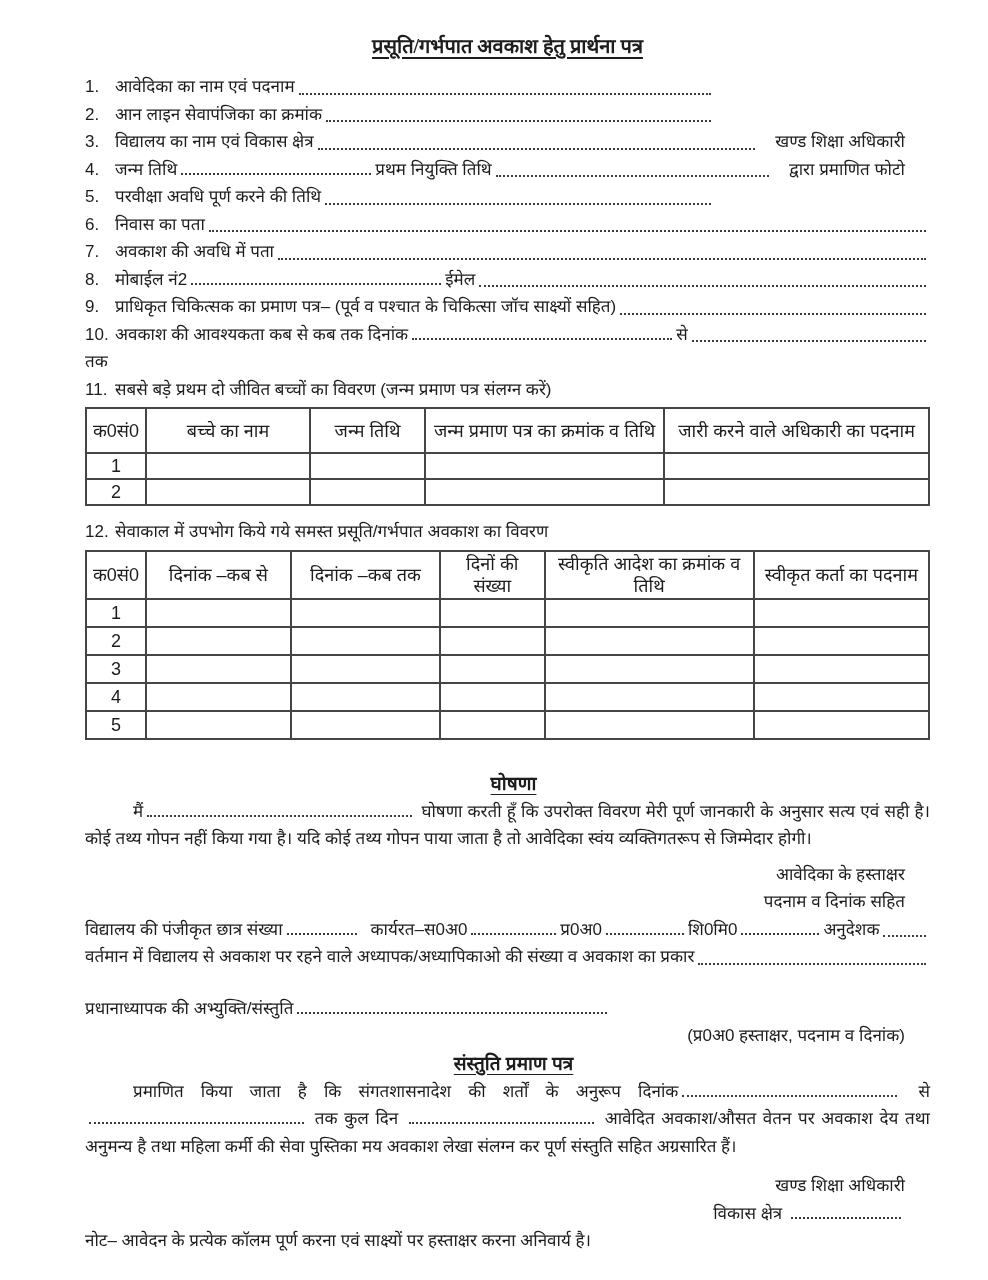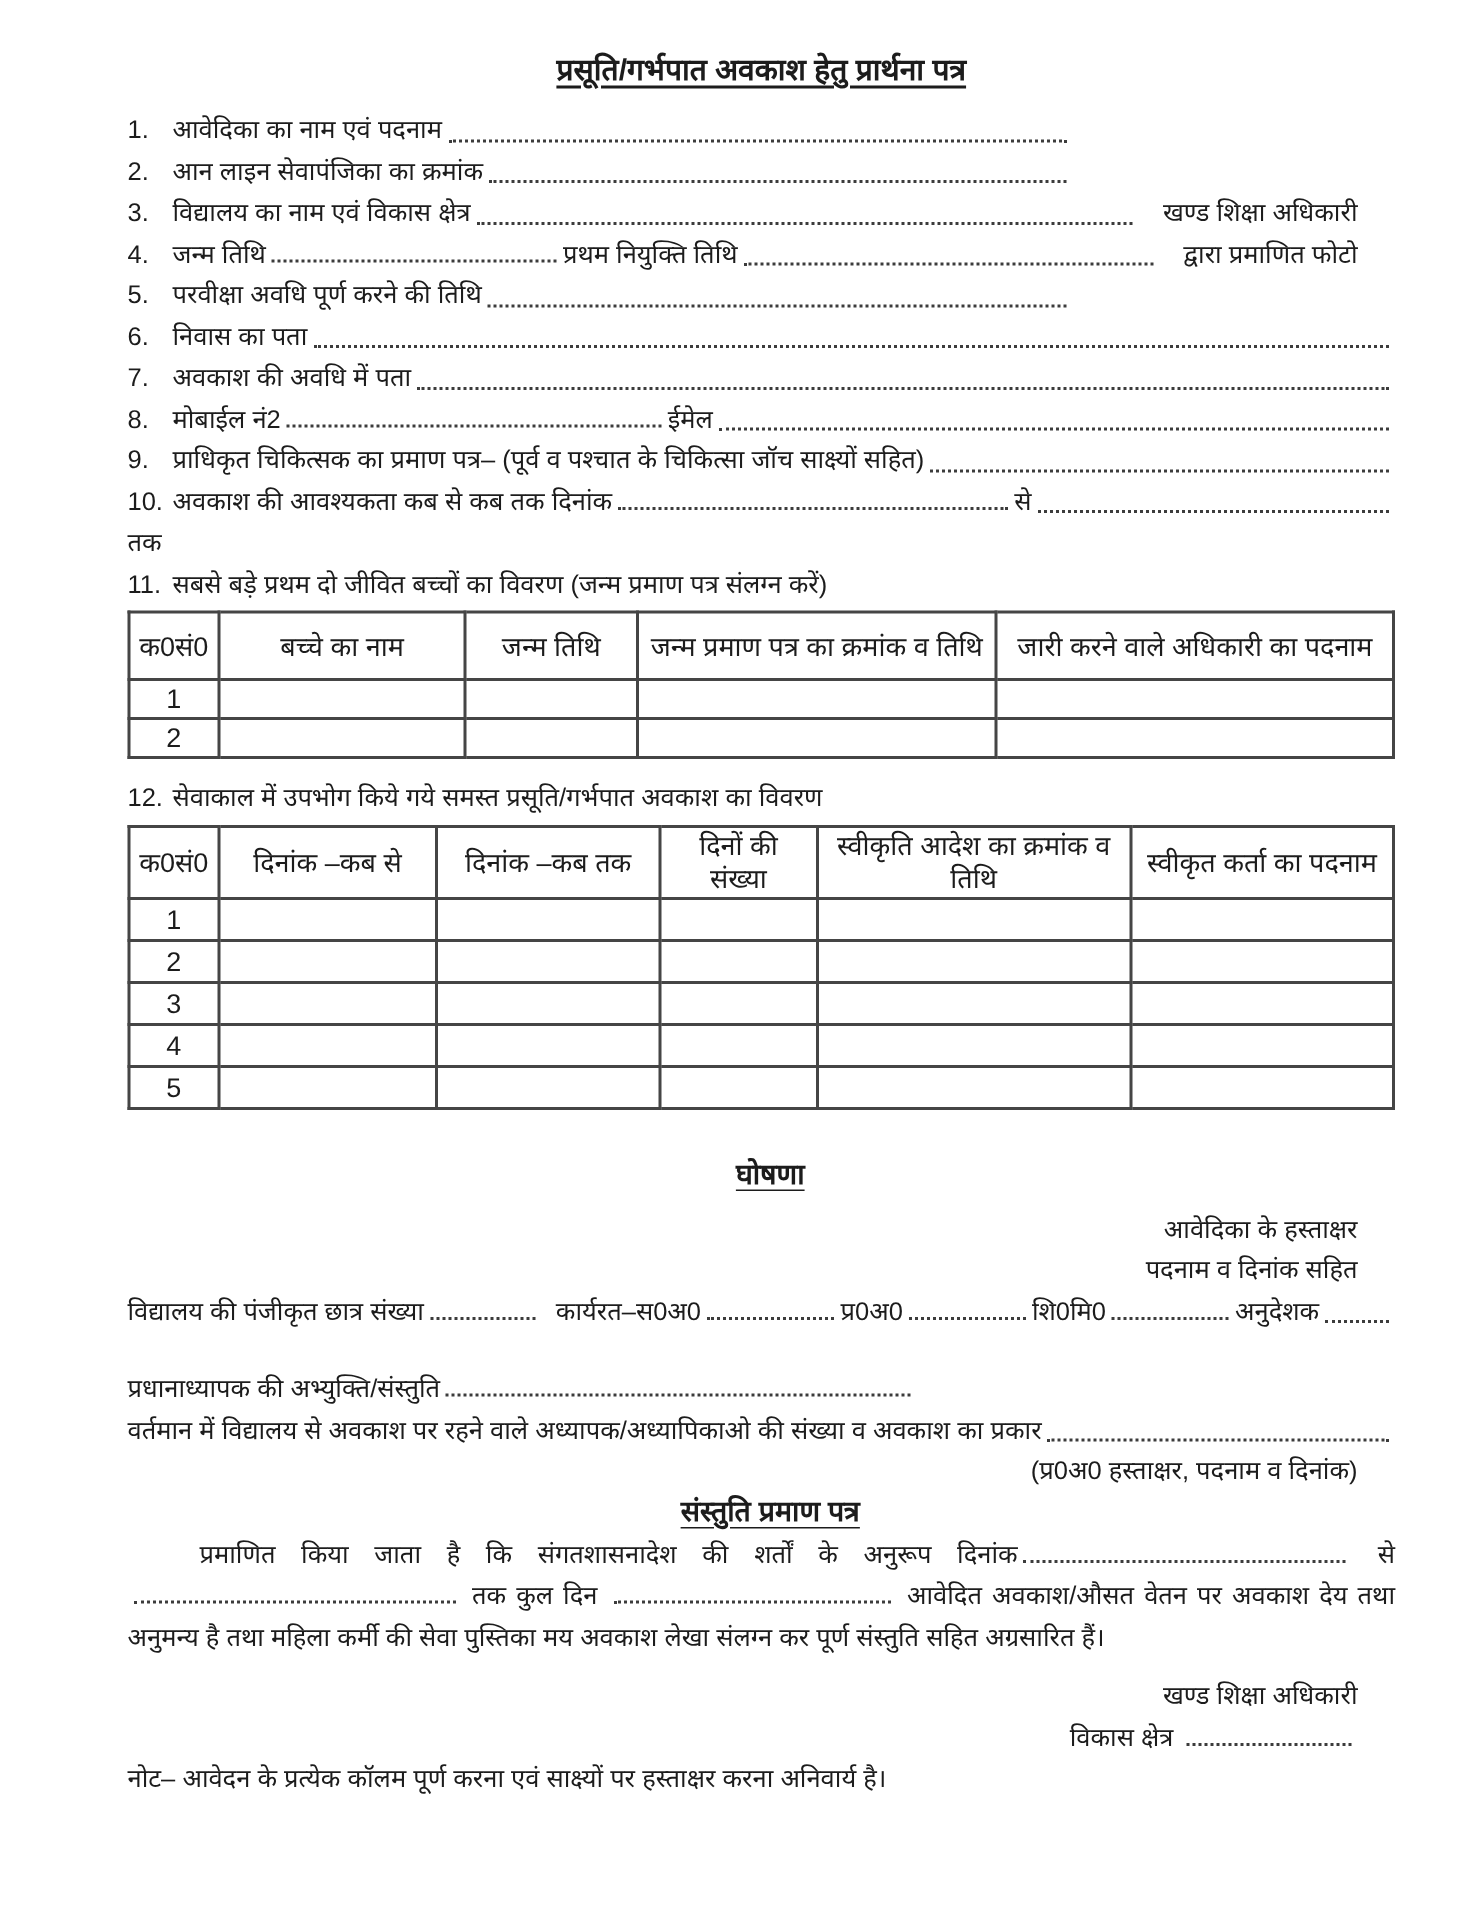--- a/index.html
+++ b/index.html
@@ -5,21 +5,21 @@
   * { margin:0; padding:0; box-sizing:border-box; }
   html,body { background:#ffffff; }
   body {
     width:988px; height:1280px; overflow:hidden;
     color:#1c1c1c;
     font-family:"Liberation Sans","DejaVu Sans",sans-serif;
     font-size:17px;
   }
   .page { padding:32px 58px 0 85px; }
 
-  .title { text-align:center; margin-bottom:14px; font-size:20px; font-weight:bold; }
+  .title { text-align:center; margin-bottom:14px; font-size:20px; font-weight:bold;font-family:Liberation Serif, serif; }
   .title .u { text-decoration:underline; text-underline-offset:4px; }
 
   .row { display:flex; align-items:baseline; line-height:27.5px; white-space:nowrap; }
   .num { flex:none; width:30px; }
   .lbl { flex:none; }
   .dots { flex:1 1 24px; border-bottom:2px dotted #3c3c3c; align-self:flex-end; margin:0 4px 6px 4px; min-width:16px; }
   .d { display:inline-block; flex:none; border-bottom:2px dotted #3c3c3c; height:2px; margin:0 4px; }
   .w70{width:70px} .w78{width:78px} .w85{width:85px} .w110{width:110px}
   .w185{width:185px} .w190{width:190px} .w215{width:215px} .w250{width:250px}
   .w260{width:260px} .w265{width:265px} .w310{width:310px}
@@ -235,44 +235,47 @@
           <td></td>
         <td></td>
       </tr>
     </tbody>
   </table>
 
   <div class="sec-heading mt-sec">
     <span class="u">घोषणा</span>
   </div>
 
+  <p class="para indent">
+    <span>मैं</span><span class="d w265"></span> <span>घोषणा करती हूँ कि उपरोक्त विवरण मेरी पूर्ण जानकारी के अनुसार सत्य एवं सही है। कोई तथ्य गोपन नहीं किया गया है। यदि कोई तथ्य गोपन पाया जाता है तो आवेदिका स्वंय व्यक्तिगतरूप से जिम्मेदार होगी।</span>
+  </p>
 
   <div class="right-align mt-sign">आवेदिका के हस्ताक्षर</div>
   <div class="right-align">पदनाम व दिनांक सहित</div>
 
   <div class="row">
     <span class="lbl">विद्यालय की पंजीकृत छात्र संख्या</span>
     <span class="d w70"></span>
     <span class="lbl ml10">कार्यरत–स0अ0</span>
     <span class="d w85"></span>
     <span class="lbl">प्र0अ0</span>
     <span class="d w78"></span>
     <span class="lbl">शि0मि0</span>
     <span class="d w78"></span>
     <span class="lbl">अनुदेशक</span>
     <span class="dots"></span>
   </div>
+  <div class="row">
+    <span class="lbl">वर्तमान में विद्यालय से अवकाश पर रहने वाले अध्यापक/अध्यापिकाओ की संख्या व अवकाश का प्रकार</span>
+    <span class="dots"></span>
+  </div>
+
   <div class="row mt-head">
     <span class="lbl">प्रधानाध्यापक की अभ्युक्ति/संस्तुति</span>
     <span class="d w310"></span>
-  </div>
-
-  <div class="row">
-    <span class="lbl">वर्तमान में विद्यालय से अवकाश पर रहने वाले अध्यापक/अध्यापिकाओ की संख्या व अवकाश का प्रकार</span>
-    <span class="dots"></span>
   </div>
   <div class="right-align">(प्र0अ0 हस्ताक्षर, पदनाम व दिनांक)</div>
 
   <div class="sec-heading">
     <span class="u">संस्तुति प्रमाण पत्र</span>
   </div>
 
   <p class="para indent">
     <span>प्रमाणित किया जाता है कि संगतशासनादेश की शर्तों के अनुरूप दिनांक</span><span class="d w215"></span> <span>से</span> <span class="d w215"></span> <span>तक कुल दिन</span> <span class="d w185"></span> <span>आवेदित अवकाश/औसत वेतन पर अवकाश देय तथा अनुमन्य है तथा महिला कर्मी की सेवा पुस्तिका मय अवकाश लेखा संलग्न कर पूर्ण संस्तुति सहित अग्रसारित हैं।</span>
   </p>

